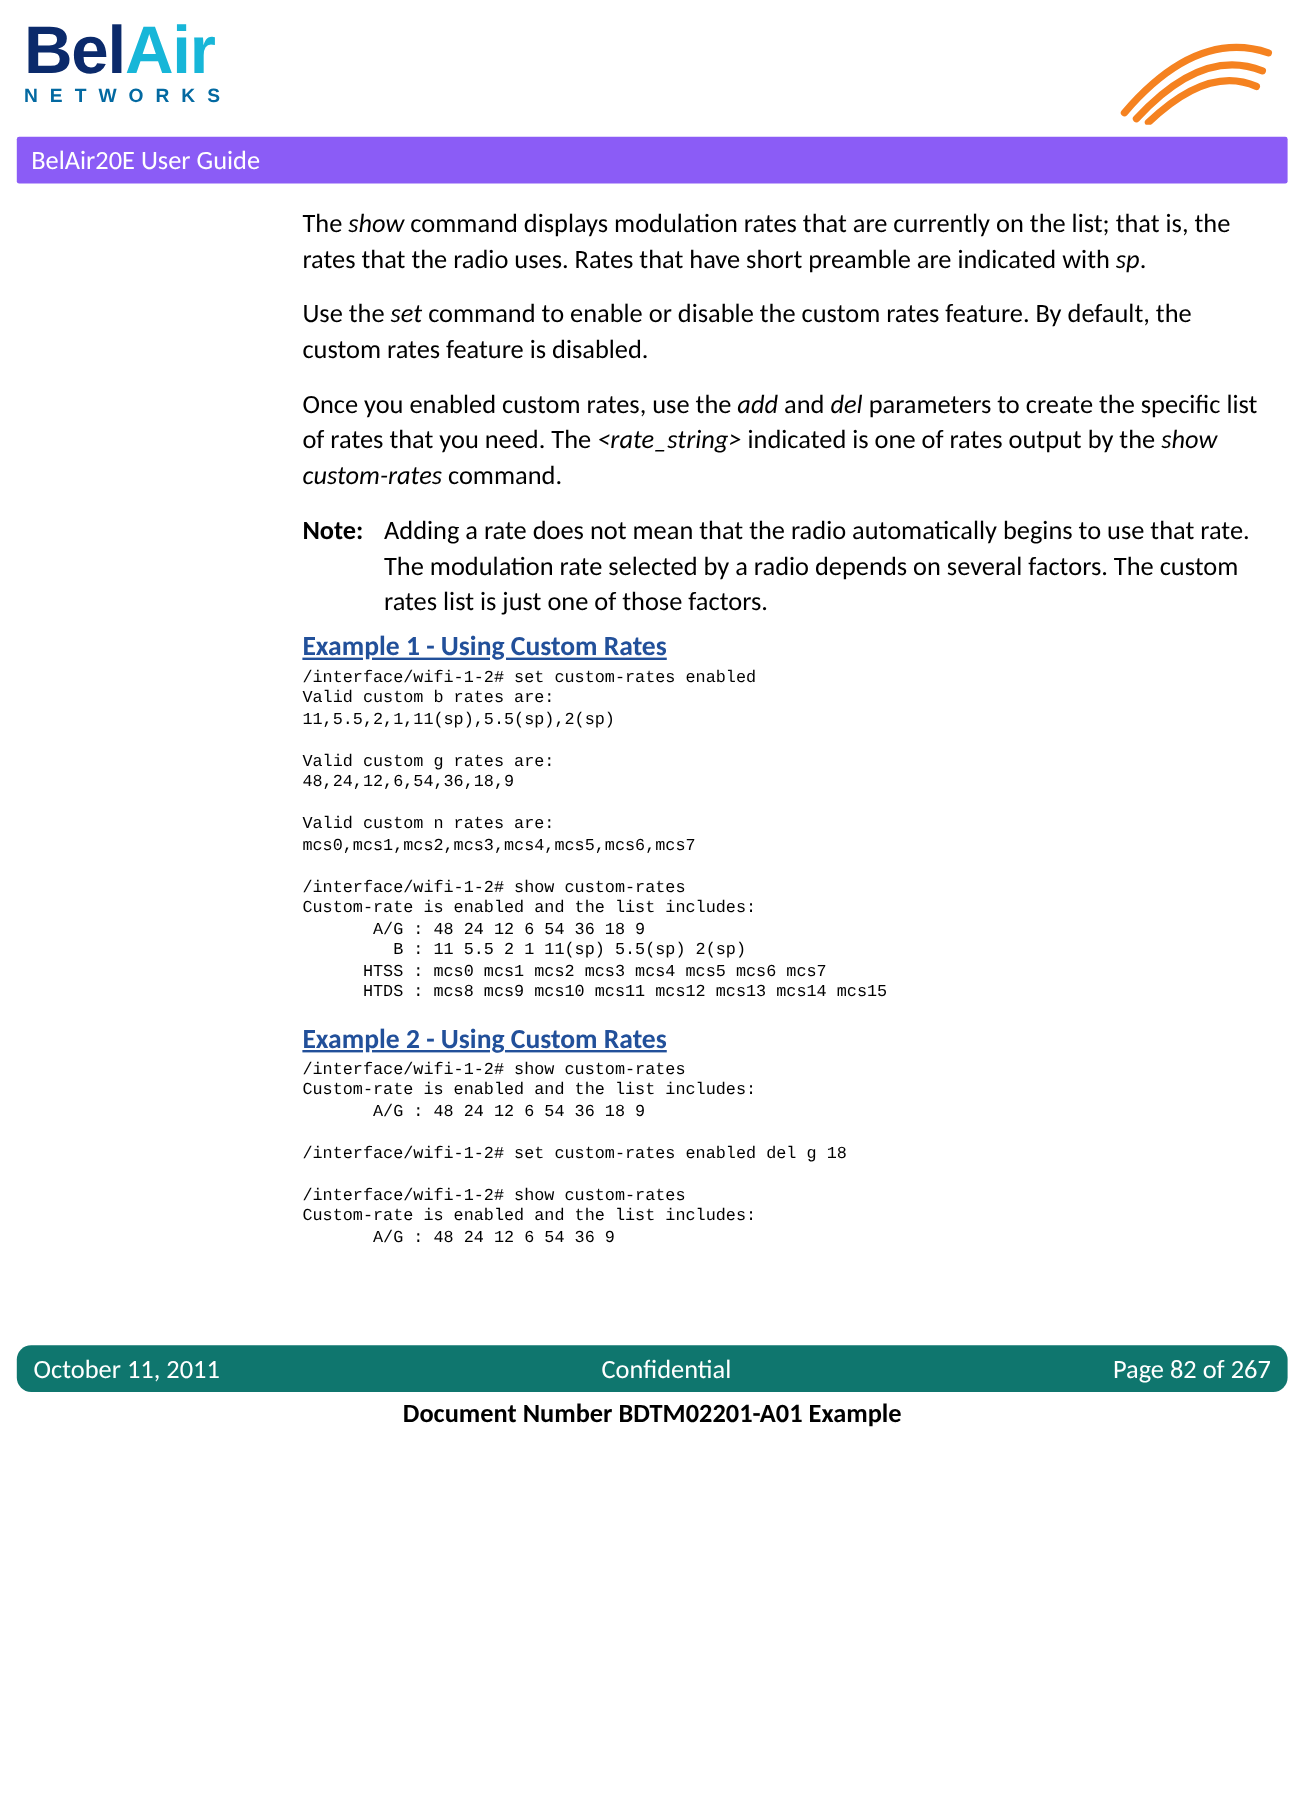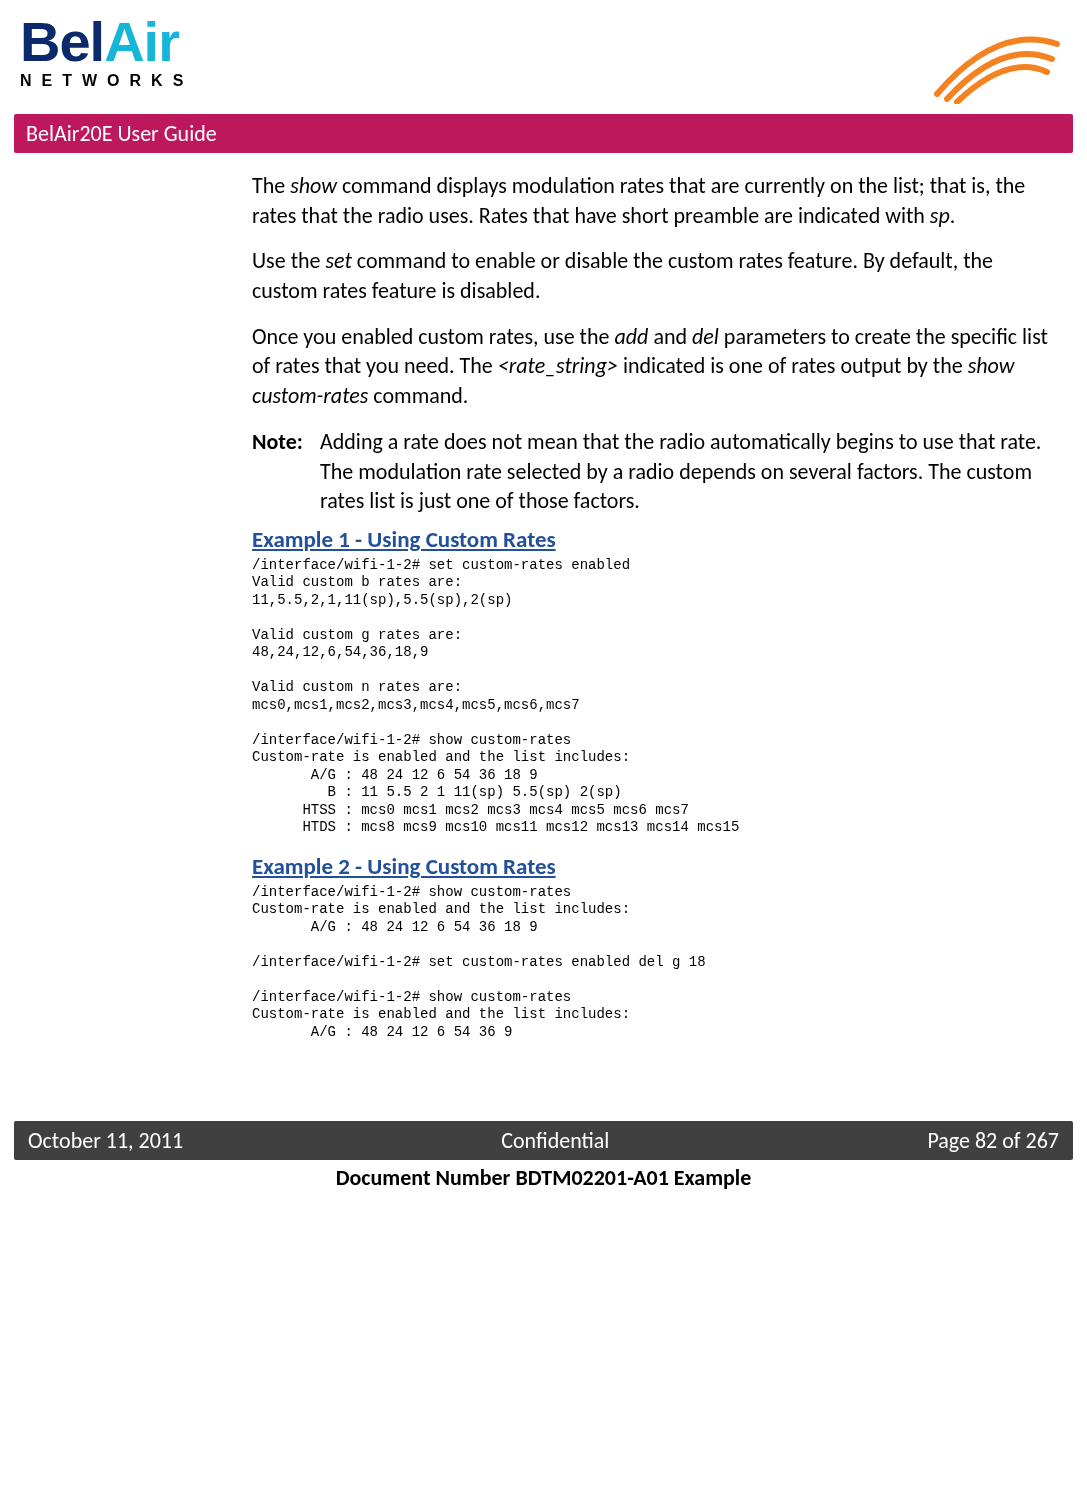--- a/index.html
+++ b/index.html
@@ -29,30 +29,30 @@
     color: #0b2a6b;
     letter-spacing: -1px;
     line-height: 1;
   }
   .logo-main .air {
     color: #17b6d8;
   }
   .logo-sub {
     font-size: 16px;
     font-weight: 700;
-    color: #000000;
+    color: #0369a1;
     letter-spacing: 10px;
     margin-top: 2px;
   }
   .swoosh {
     width: 140px;
     height: 90px;
   }
   .title-bar {
-    background: #be185d;
+    background: #8b5cf6;
     color: #fff;
     display: flex;
     justify-content: flex-start;
     align-items: center;
     padding: 6px 12px;
     font-size: 22px;
     border-radius: 2px;
   }
   .content {
     padding: 18px 24px 0 238px;
@@ -81,29 +81,29 @@
     text-decoration: underline;
   }
   .codeblock {
     font-family: "Courier New", monospace;
     font-size: 14px;
     line-height: 1.25;
     white-space: pre;
     margin: 0 0 14px 0;
   }
   .footer-bar {
-    background: #404040;
+    background: #0f766e;
     color: #fff;
     display: flex;
     justify-content: space-between;
     align-items: center;
     padding: 6px 14px;
     font-size: 22px;
     margin: 80px 14px 0 14px;
-    border-radius: 2px;
+    border-radius: 12px;
   }
   .doc-num {
     text-align: center;
     font-size: 22px;
     font-weight: 700;
     padding: 4px 0 2px 0;
   }
 </style>
 </head>
 <body>

